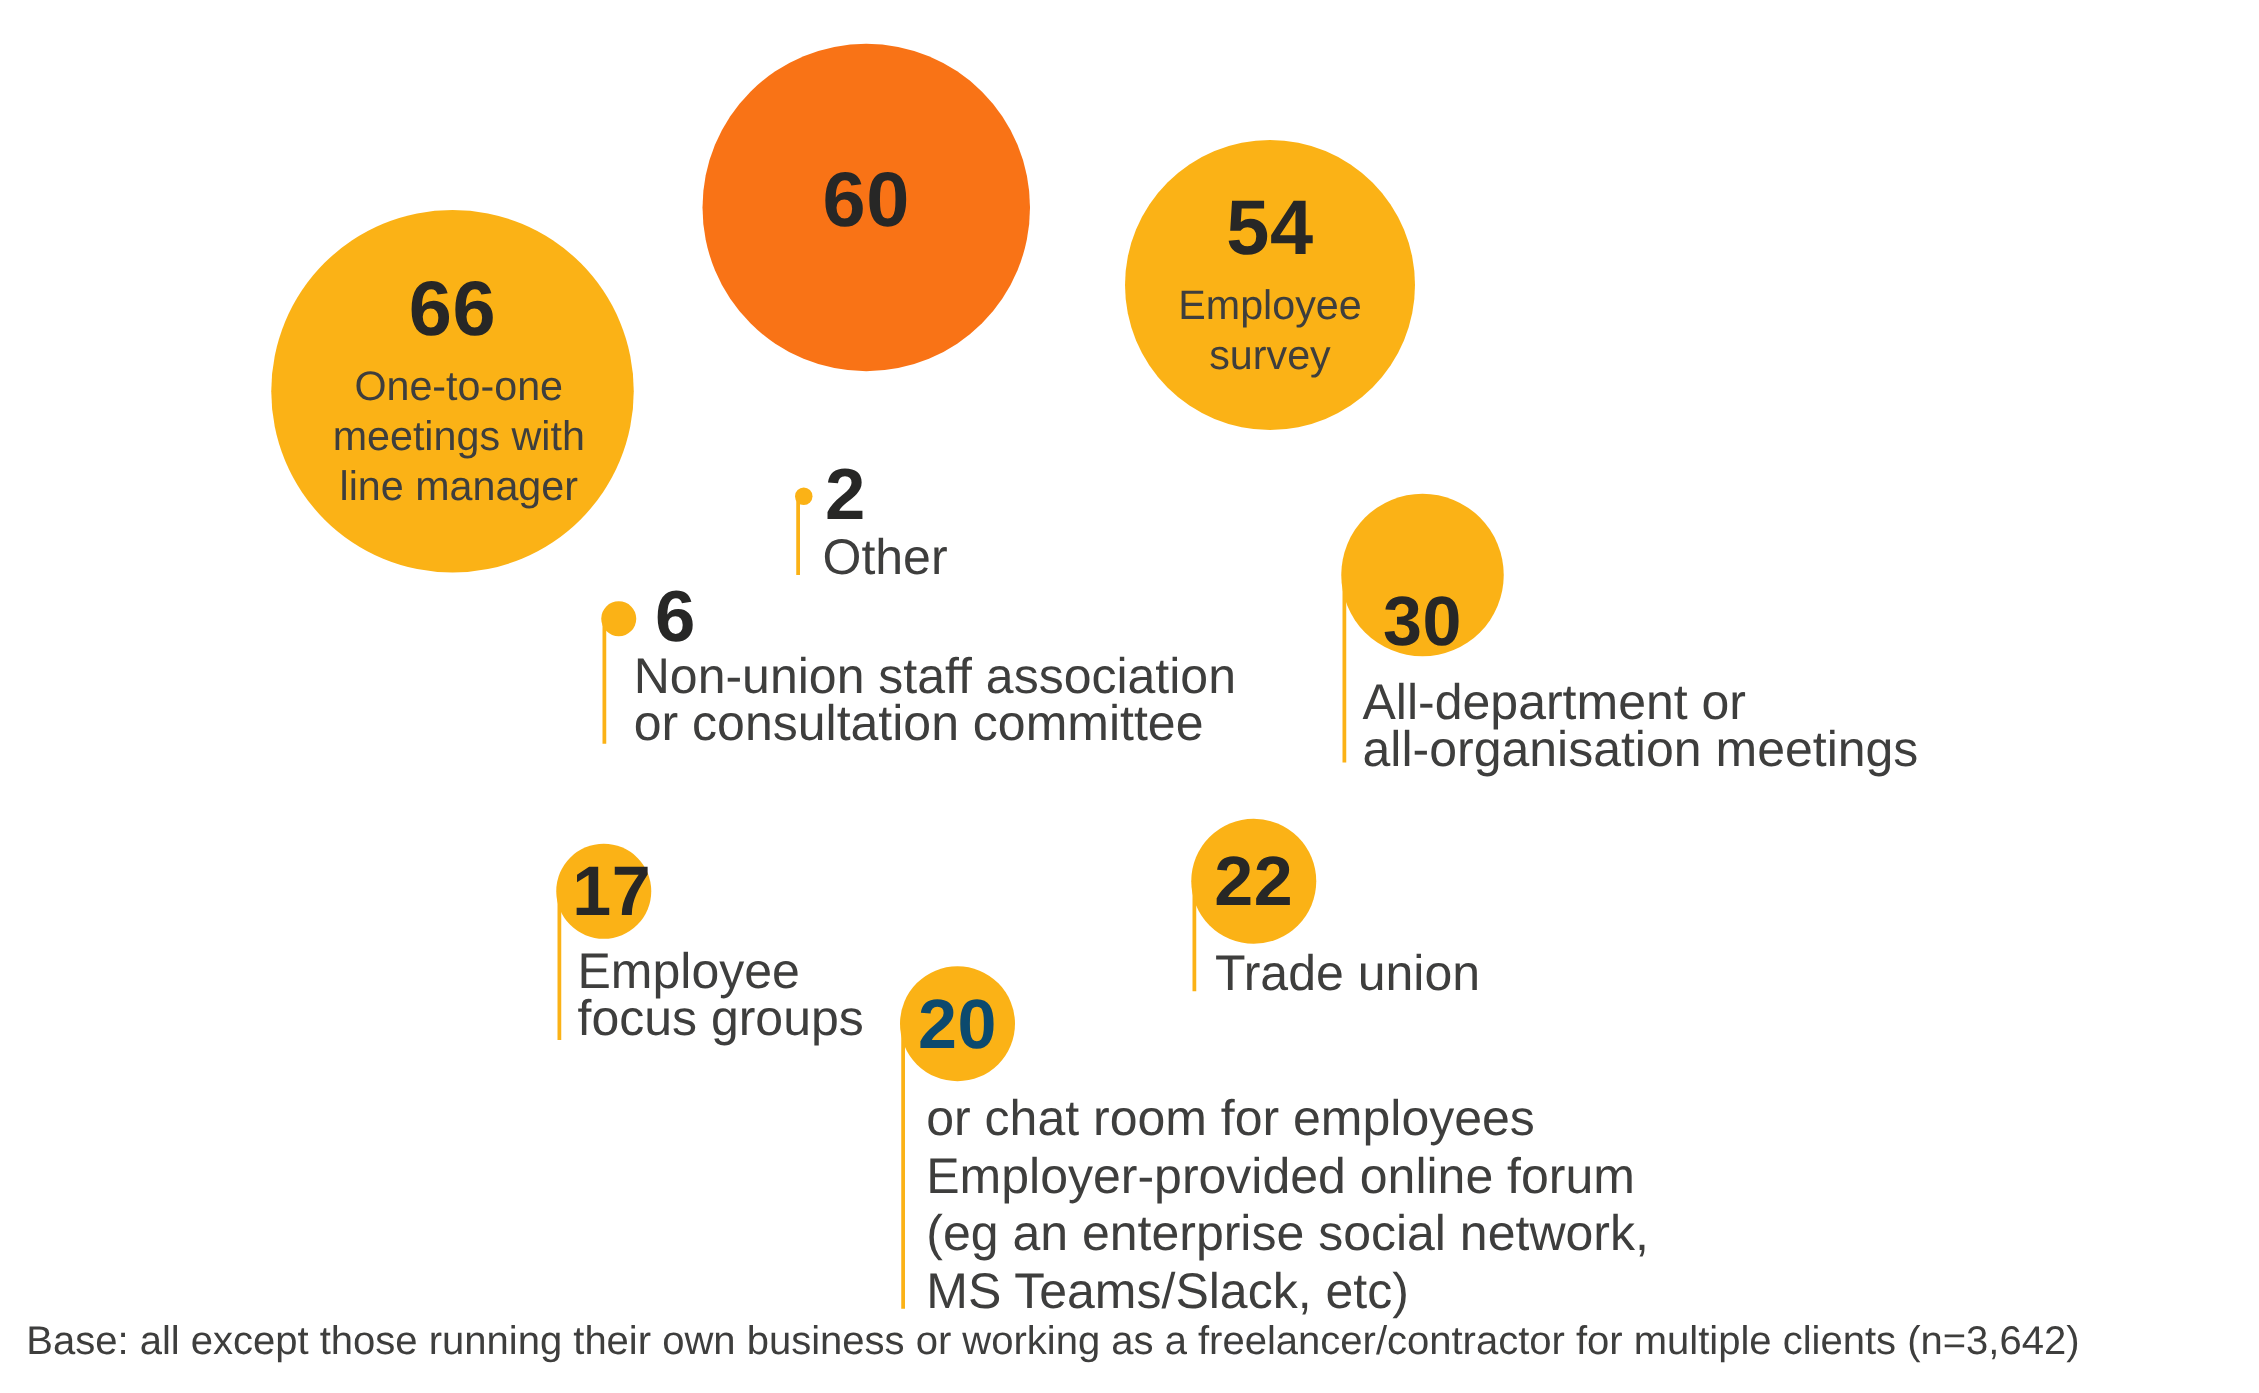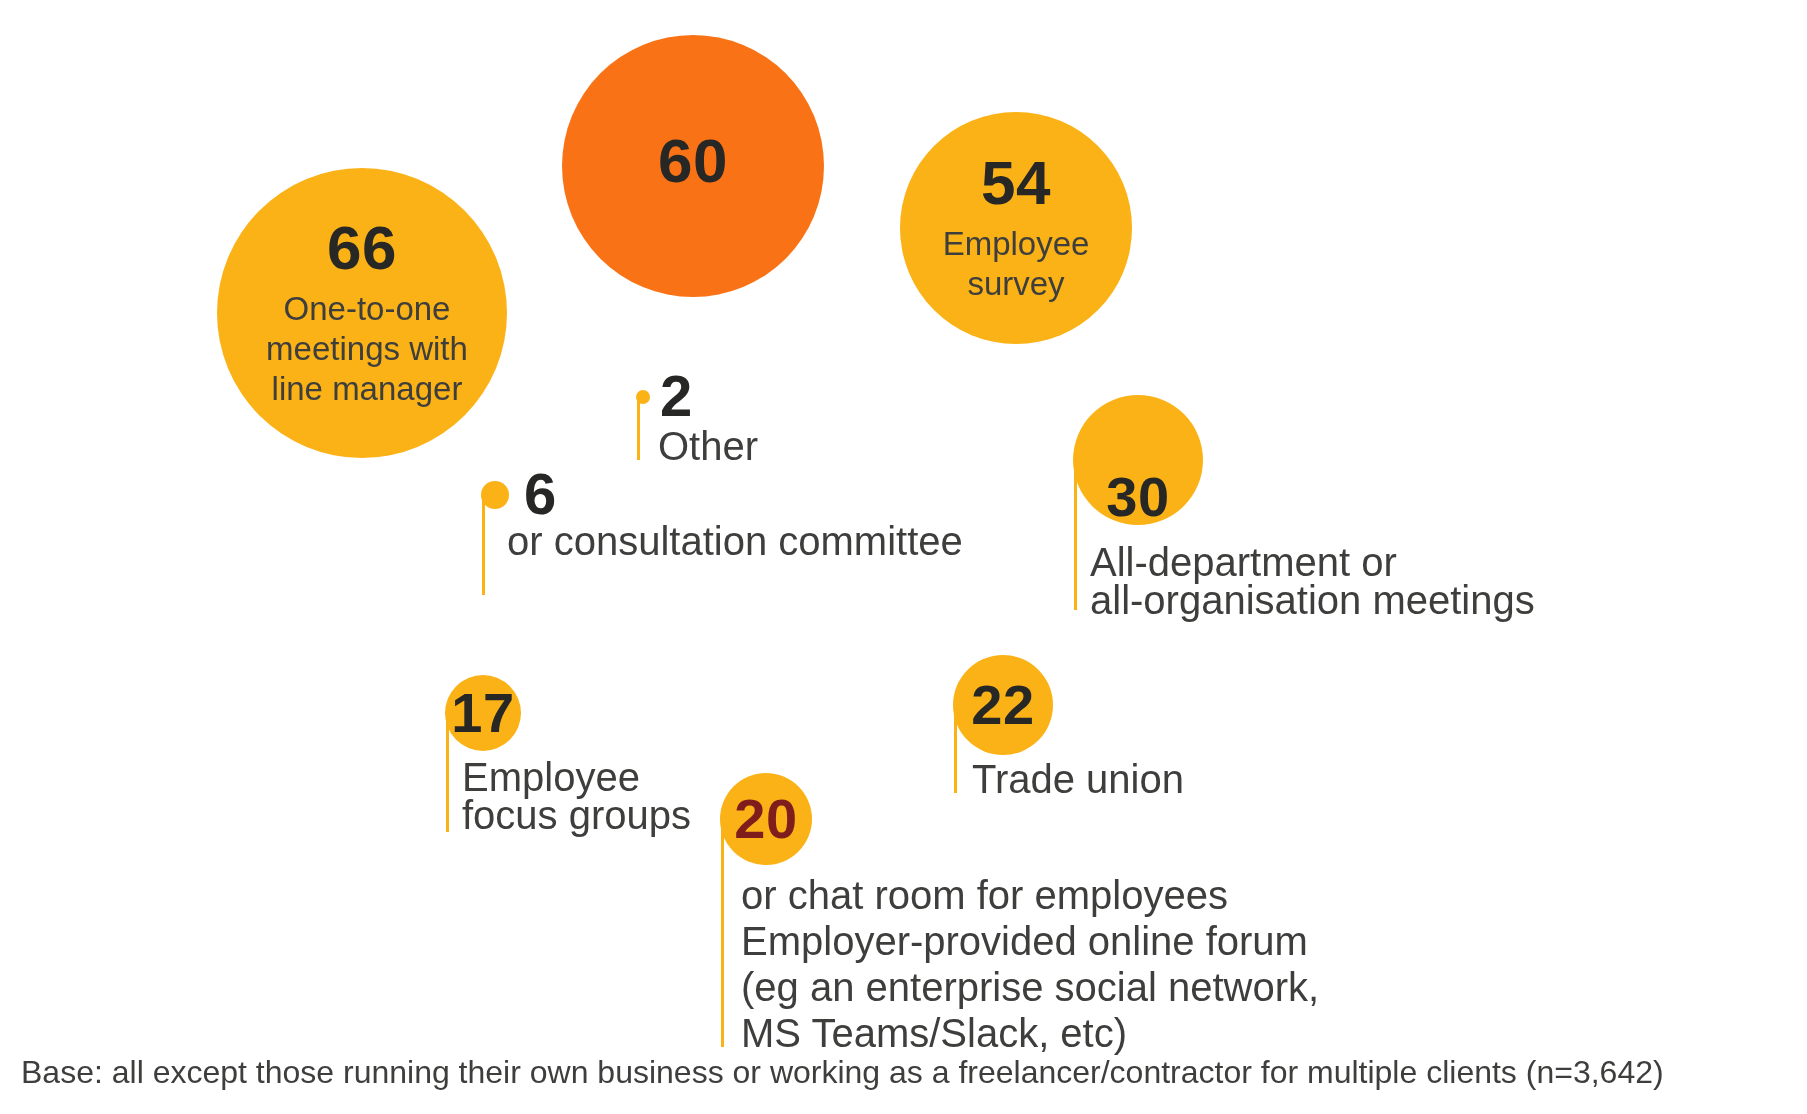--- a/index.html
+++ b/index.html
@@ -67,40 +67,41 @@
       </div>
       <div class="connector-line" style="left: 954px; top: 705px; height: 88px; background: rgb(251, 178, 22);"></div>
       <div class="bubble-circle" style="left: 953px; top: 655px; height: 100px; width: 100px; background: rgb(251, 178, 22);">
         <div class="bubble-value in-small" style="color: rgb(39, 39, 38);">22</div>
       </div>
       <div class="bubble-label-out" style="left: 972px; top: 760px; color: rgb(62, 62, 61);">
         <div>Trade union</div>
       </div>
       <div class="connector-line" style="left: 721px; top: 819px; height: 228px; background: rgb(251, 178, 22);"></div>
       <div class="bubble-circle" style="left: 720px; top: 773px; height: 92px; width: 92px; background: rgb(251, 178, 22);">
-        <div class="bubble-value in-small" style="color: #7f1d1d;">20</div>
+        <div class="bubble-value in-small" style="color: #0c4a6e;">20</div>
       </div>
       <div class="bubble-label-out" style="left: 741px; top: 872px; color: rgb(62, 62, 61); line-height: 46px;">
         <div>or chat room for employees</div>
         <div>Employer-provided online forum</div>
         <div>(eg an enterprise social network,</div>
         <div>MS Teams/Slack, etc)</div>
       </div>
       <div class="connector-line" style="left: 446px; top: 713px; height: 119px; background: rgb(251, 178, 22);"></div>
-      <div class="bubble-circle" style="left: 445px; top: 675px; height: 76px; width: 76px; background: rgb(251, 178, 22);">
+      <div class="bubble-circle" style="left: 445px; top: 675px; height: 76px; width: 76px; background: rgb(251, 178, 22); align-items: flex-end;">
         <div class="bubble-value in-small" style="color: rgb(39, 39, 38);">17</div>
       </div>
       <div class="bubble-label-out" style="left: 462px; top: 758px; color: rgb(62, 62, 61);">
         <div>Employee</div>
         <div>focus groups</div>
       </div>
       <div class="connector-line" style="left: 482px; top: 495px; height: 100px; background: rgb(251, 178, 22);"></div>
       <div class="bubble-dot" style="left: 481px; top: 481px; height: 28px; width: 28px; background: rgb(251, 178, 22);"></div>
       <div class="bubble-value dot-num" style="left: 524px; top: 495px; color: rgb(39, 39, 38);">6</div>
       <div class="bubble-label-out" style="left: 507px; top: 522px; color: rgb(62, 62, 61);">
+        <div>Non-union staff association</div>
         <div>or consultation committee</div>
       </div>
       <div class="connector-line" style="left: 637px; top: 397px; height: 63px; background: rgb(251, 178, 22);"></div>
       <div class="bubble-dot" style="left: 636px; top: 390px; height: 14px; width: 14px; background: rgb(251, 178, 22);"></div>
       <div class="bubble-value dot-num" style="left: 660px; top: 397px; color: rgb(39, 39, 38);">2</div>
       <div class="bubble-label-out" style="left: 658px; top: 427px; color: rgb(62, 62, 61);">
         <div>Other</div>
       </div>
     </div>
   <p class="base-note" style="color: rgb(62, 62, 61);">Base: all except those running their own business or working as a freelancer/contractor for multiple clients (n=3,642)</p>

